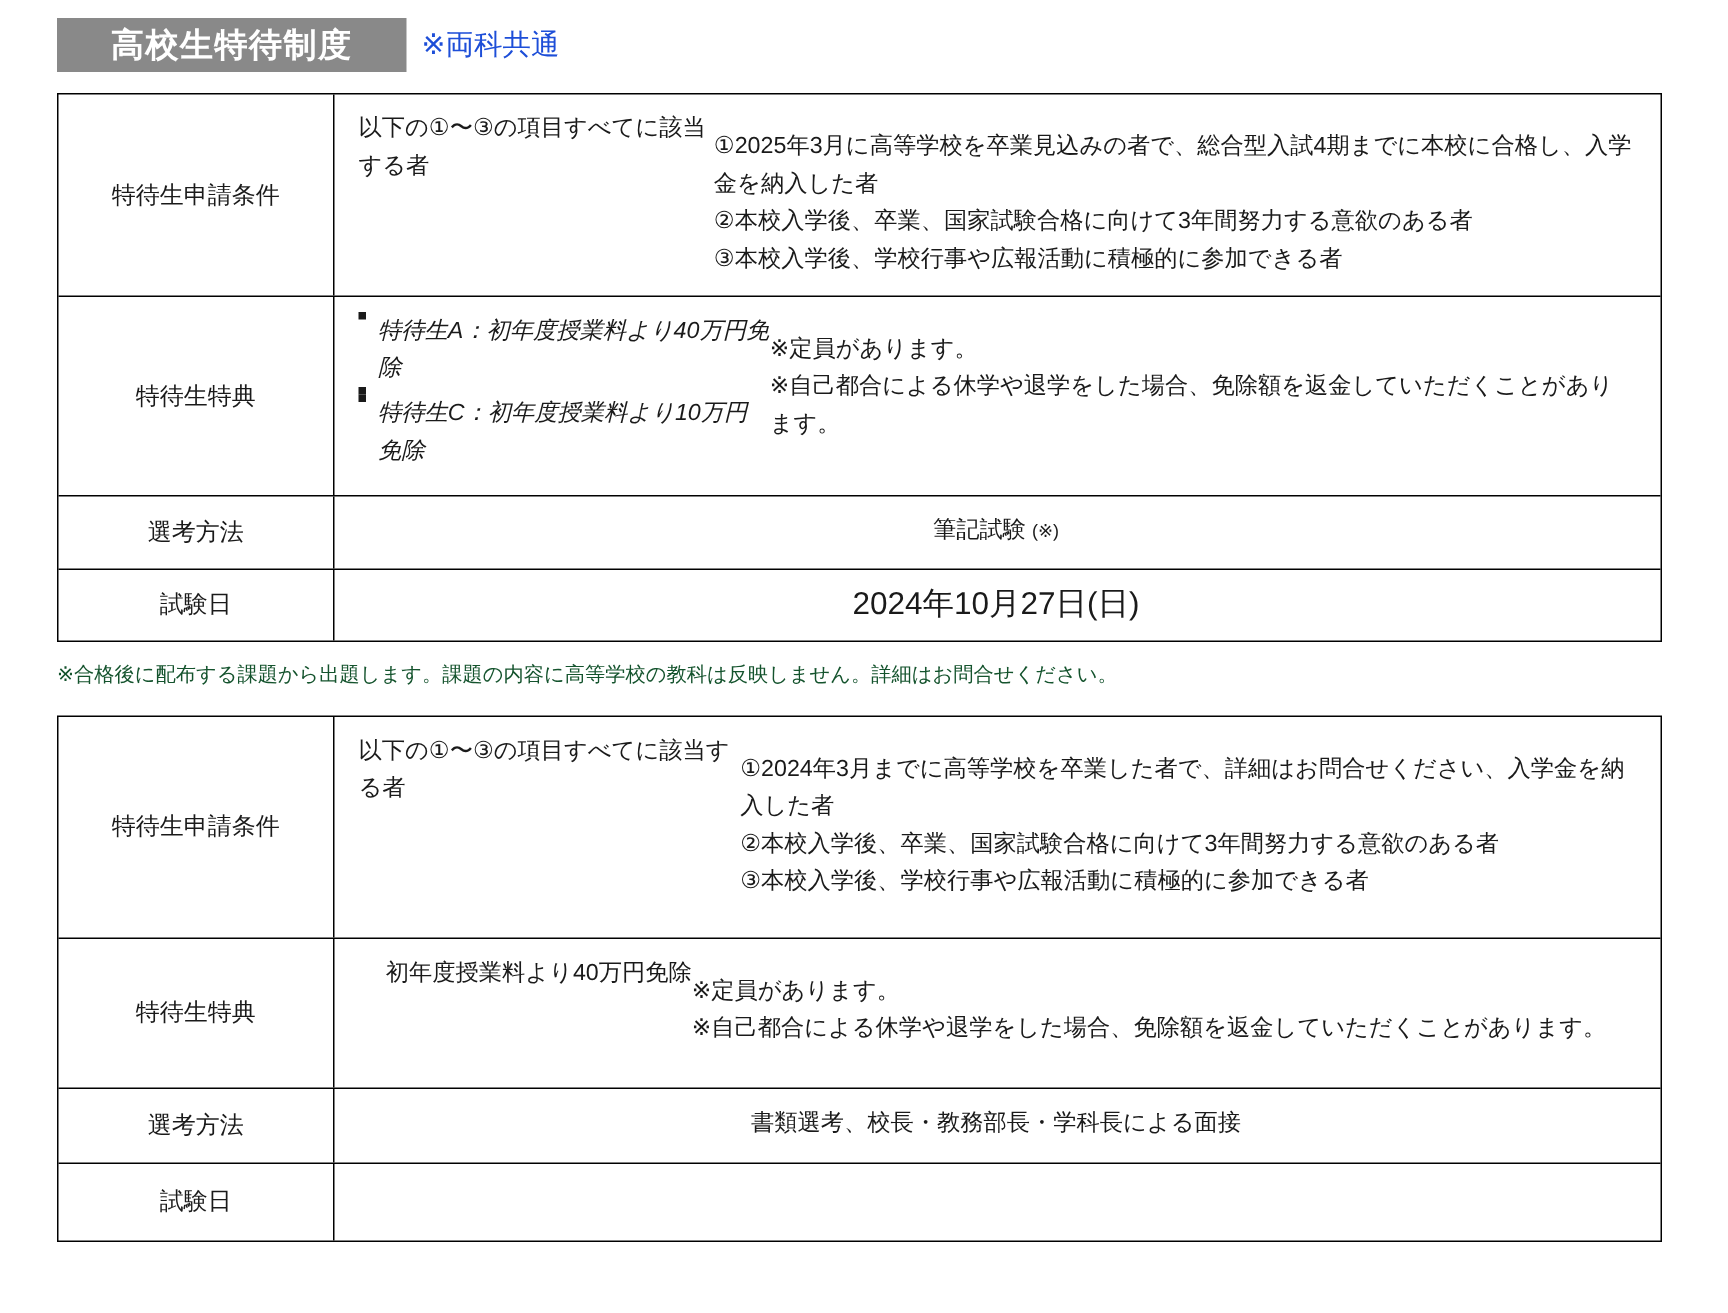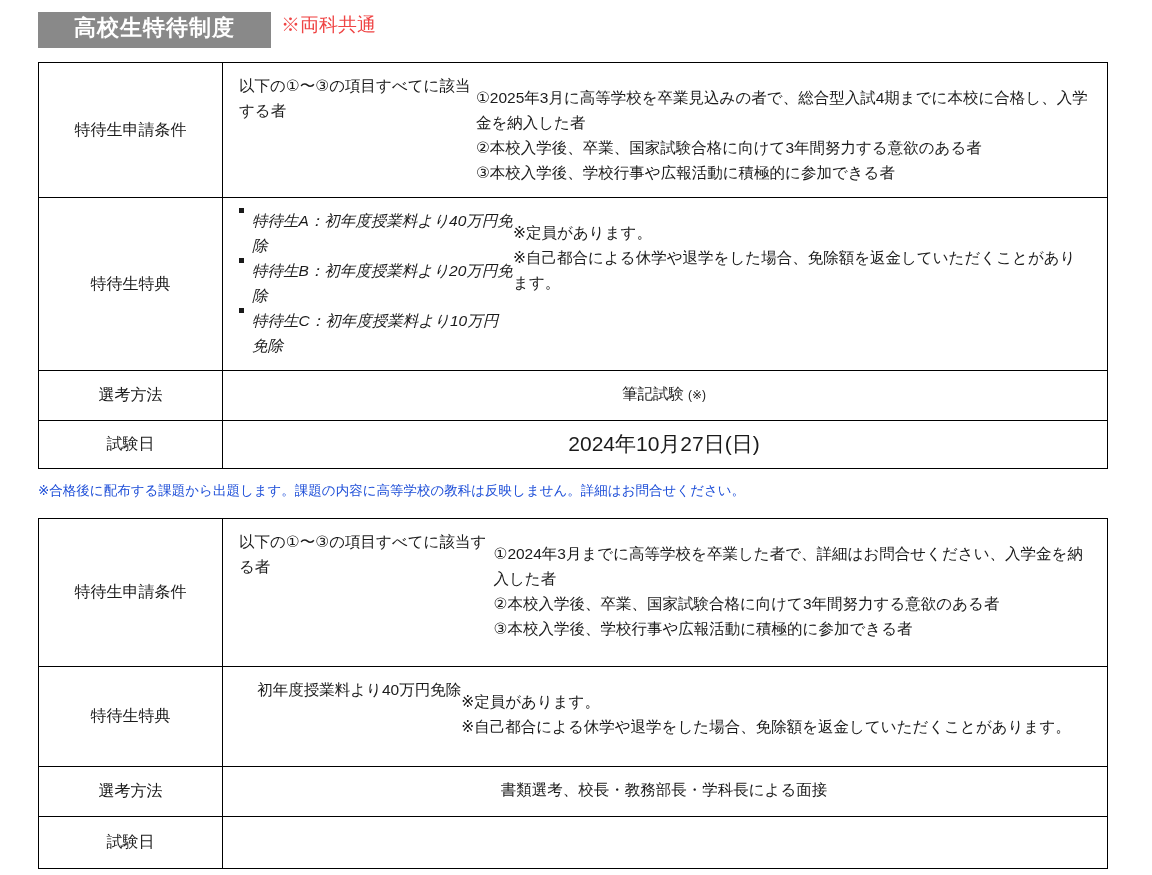--- a/index.html
+++ b/index.html
@@ -10,37 +10,36 @@
   }
   .page {
     width: 1152px;
     min-height: 875px;
     background: #ffffff;
     padding: 12px 44px 10px 38px;
   }
   
   .heading-row {
     display: flex;
-    align-items: flex-start;
+    align-items: center;
     margin-bottom: 14px;
-    font-family: Liberation Mono, monospace;
   }
   .badge {
     background: #898989;
     color: #ffffff;
     font-size: 22px;
     font-weight: bold;
     line-height: 1;
     padding: 7px 36px 7px 36px;
     letter-spacing: 1px;
     white-space: nowrap;
   }
   .badge-note {
     font-size: 19px;
-    color: #ef4444;
+    color: #1d4ed8;
     margin-left: 10px;
     padding-bottom: 1px;
     white-space: nowrap;
   }
   
   .sp-table {
     width: 1070px;
     border: 1.5px solid #000000;
     background: #ffffff;
   }
@@ -84,21 +83,21 @@
   .row-h1c { min-height: 48px; }
   .row-h1d { min-height: 48px; }
   .row-h2a { min-height: 147px; }
   .row-h2b { min-height: 100px; }
   .row-h2c { min-height: 50px; }
   .row-h2d { min-height: 52px; }
   .date-text { font-size: 21px; }
   .method-suffix { font-size: 12px; margin-left: 4px; }
   .footnote {
     font-size: 13.5px;
-    color: #1d4ed8;
+    color: #14532d;
     margin: 13px 0 17px 0;
     line-height: 1.4;
   }
   .section2 { margin-top: 0; }
 </style>
 </head>
 <body>
 
 <div class="page">
 
@@ -125,21 +124,20 @@
       <div class="sp-row row-h1b">
         <div class="cell-label">特待生特典</div>
         <div class="cell-content">
           <div>
             <p class="bullet-line">
                 <span class="sq-bullet"></span>
                 <span>特待生A：初年度授業料より40万円免除</span>
               </p>
             <p class="bullet-line">
                 <span class="sq-bullet"></span>
-                <span>特待生B：初年度授業料より20万円免除</span>
               </p>
             <p class="bullet-line">
                 <span class="sq-bullet"></span>
                 <span>特待生C：初年度授業料より10万円免除</span>
               </p>
           </div>
           <div class="para-gap">
             <p>※定員があります。</p>
             <p>※自己都合による休学や退学をした場合、免除額を返金していただくことがあります。</p>
           </div>

